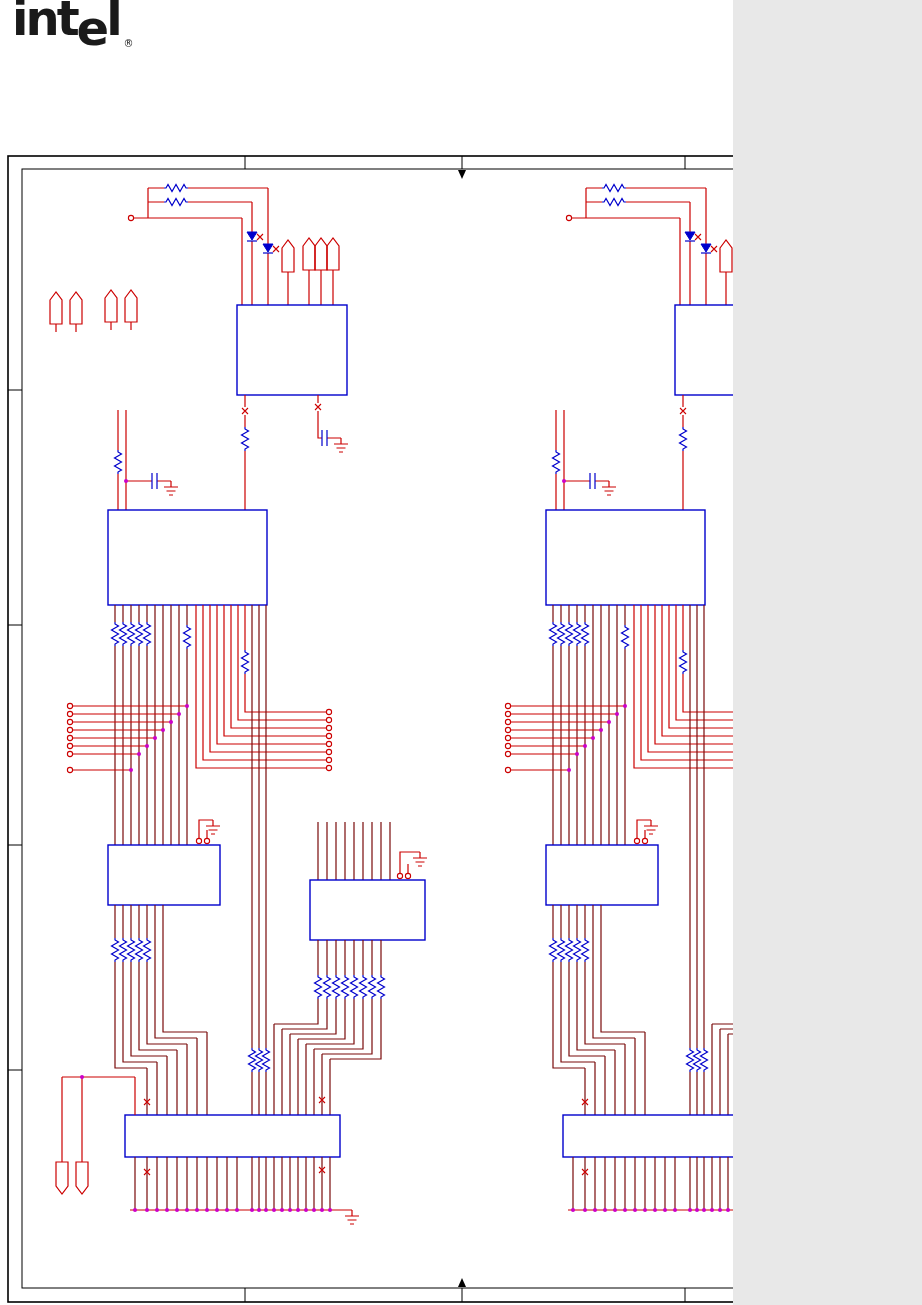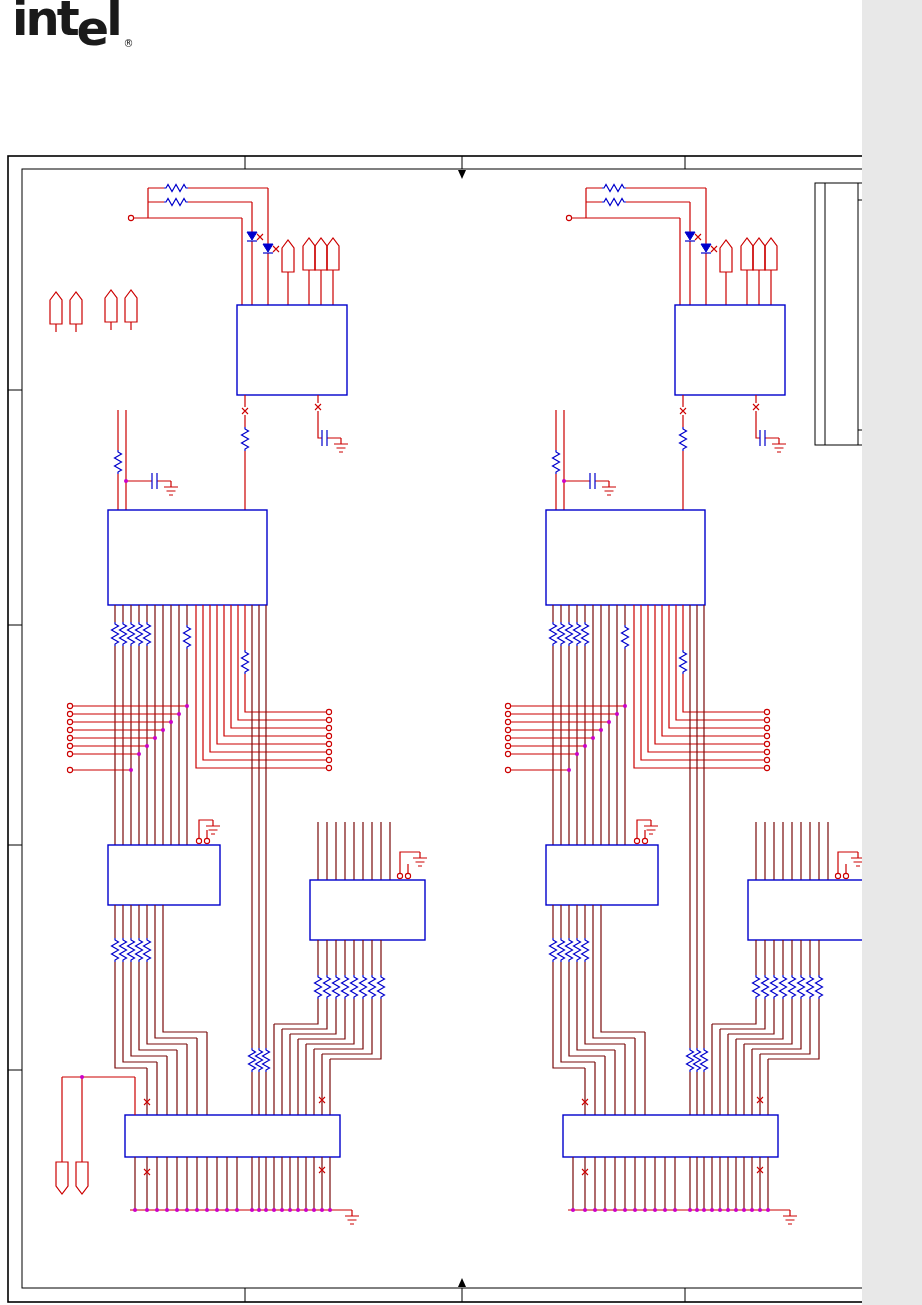--- a/index.html
+++ b/index.html
@@ -1,21 +1,21 @@
 <!DOCTYPE html>
 <html style="--paper: #ffffff; --ink: #1a1a1a; --frame: #000000; --wire: #cc0000; --wire_dark: #7a0a0a; --component: #0000cc; --junction: #cc00cc;"><head>
 <meta charset="utf-8">
 <style>
   :root{
     --paper:#ffffff; --ink:#1a1a1a; --frame:#000000;
     --wire:#cc0000; --wire_dark:#7a0a0a; --component:#0000cc; --junction:#cc00cc;
   }
   html,body{margin:0;padding:0;background:#e8e8e8;}
   body{font-family:"Liberation Sans",sans-serif;}
-  .page{position:relative;width:862px;height:1305px;background:var(--paper);overflow:hidden;}
+  .page{position:relative;width:733px;height:1305px;background:var(--paper);overflow:hidden;}
   .schematic-svg{position:absolute;left:0;top:0;}
   
   .logo{position:absolute;left:12px;top:-8px;color:var(--ink);
         font-family:"DejaVu Sans",sans-serif;font-weight:700;font-size:48px;
         letter-spacing:-3px;line-height:1.1;}
   .lg-e{display:inline-block;transform:translateY(10px);}
   .lg-r{display:inline-block;font-size:10px;font-weight:400;letter-spacing:0;
         transform:translate(4px,12px);}
   
   .w  {stroke:var(--wire);fill:none;stroke-width:1.2;}

